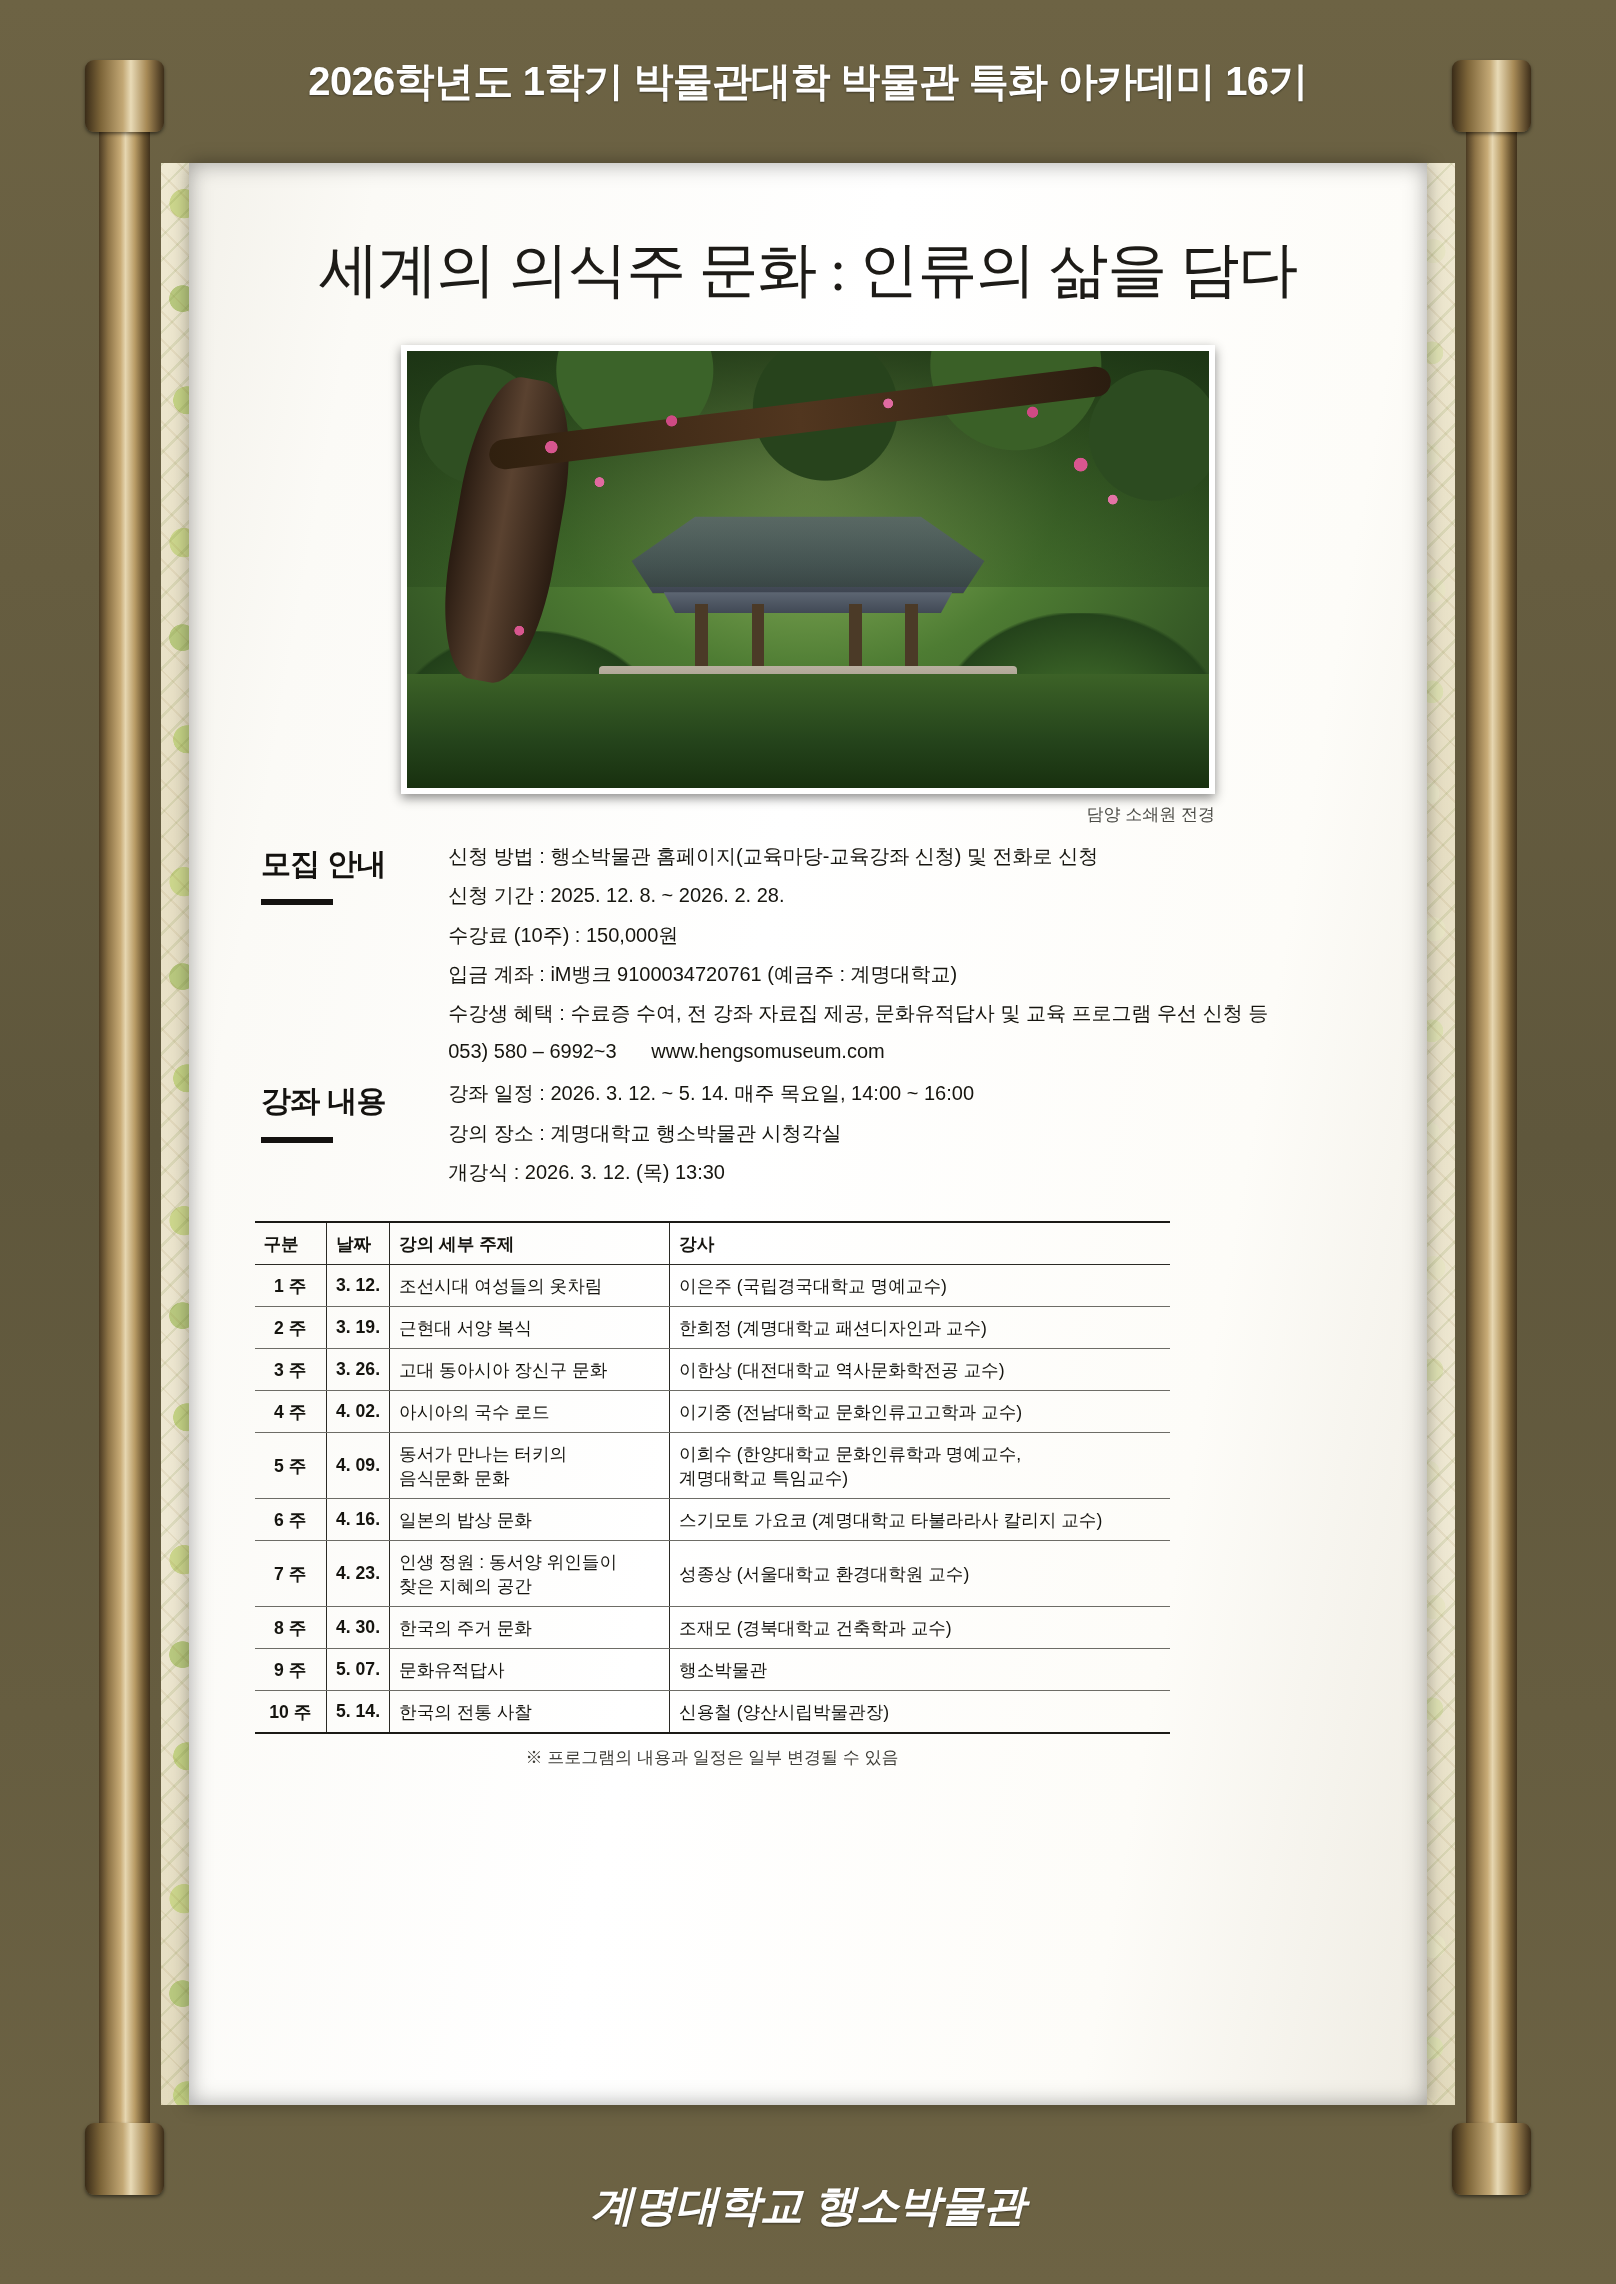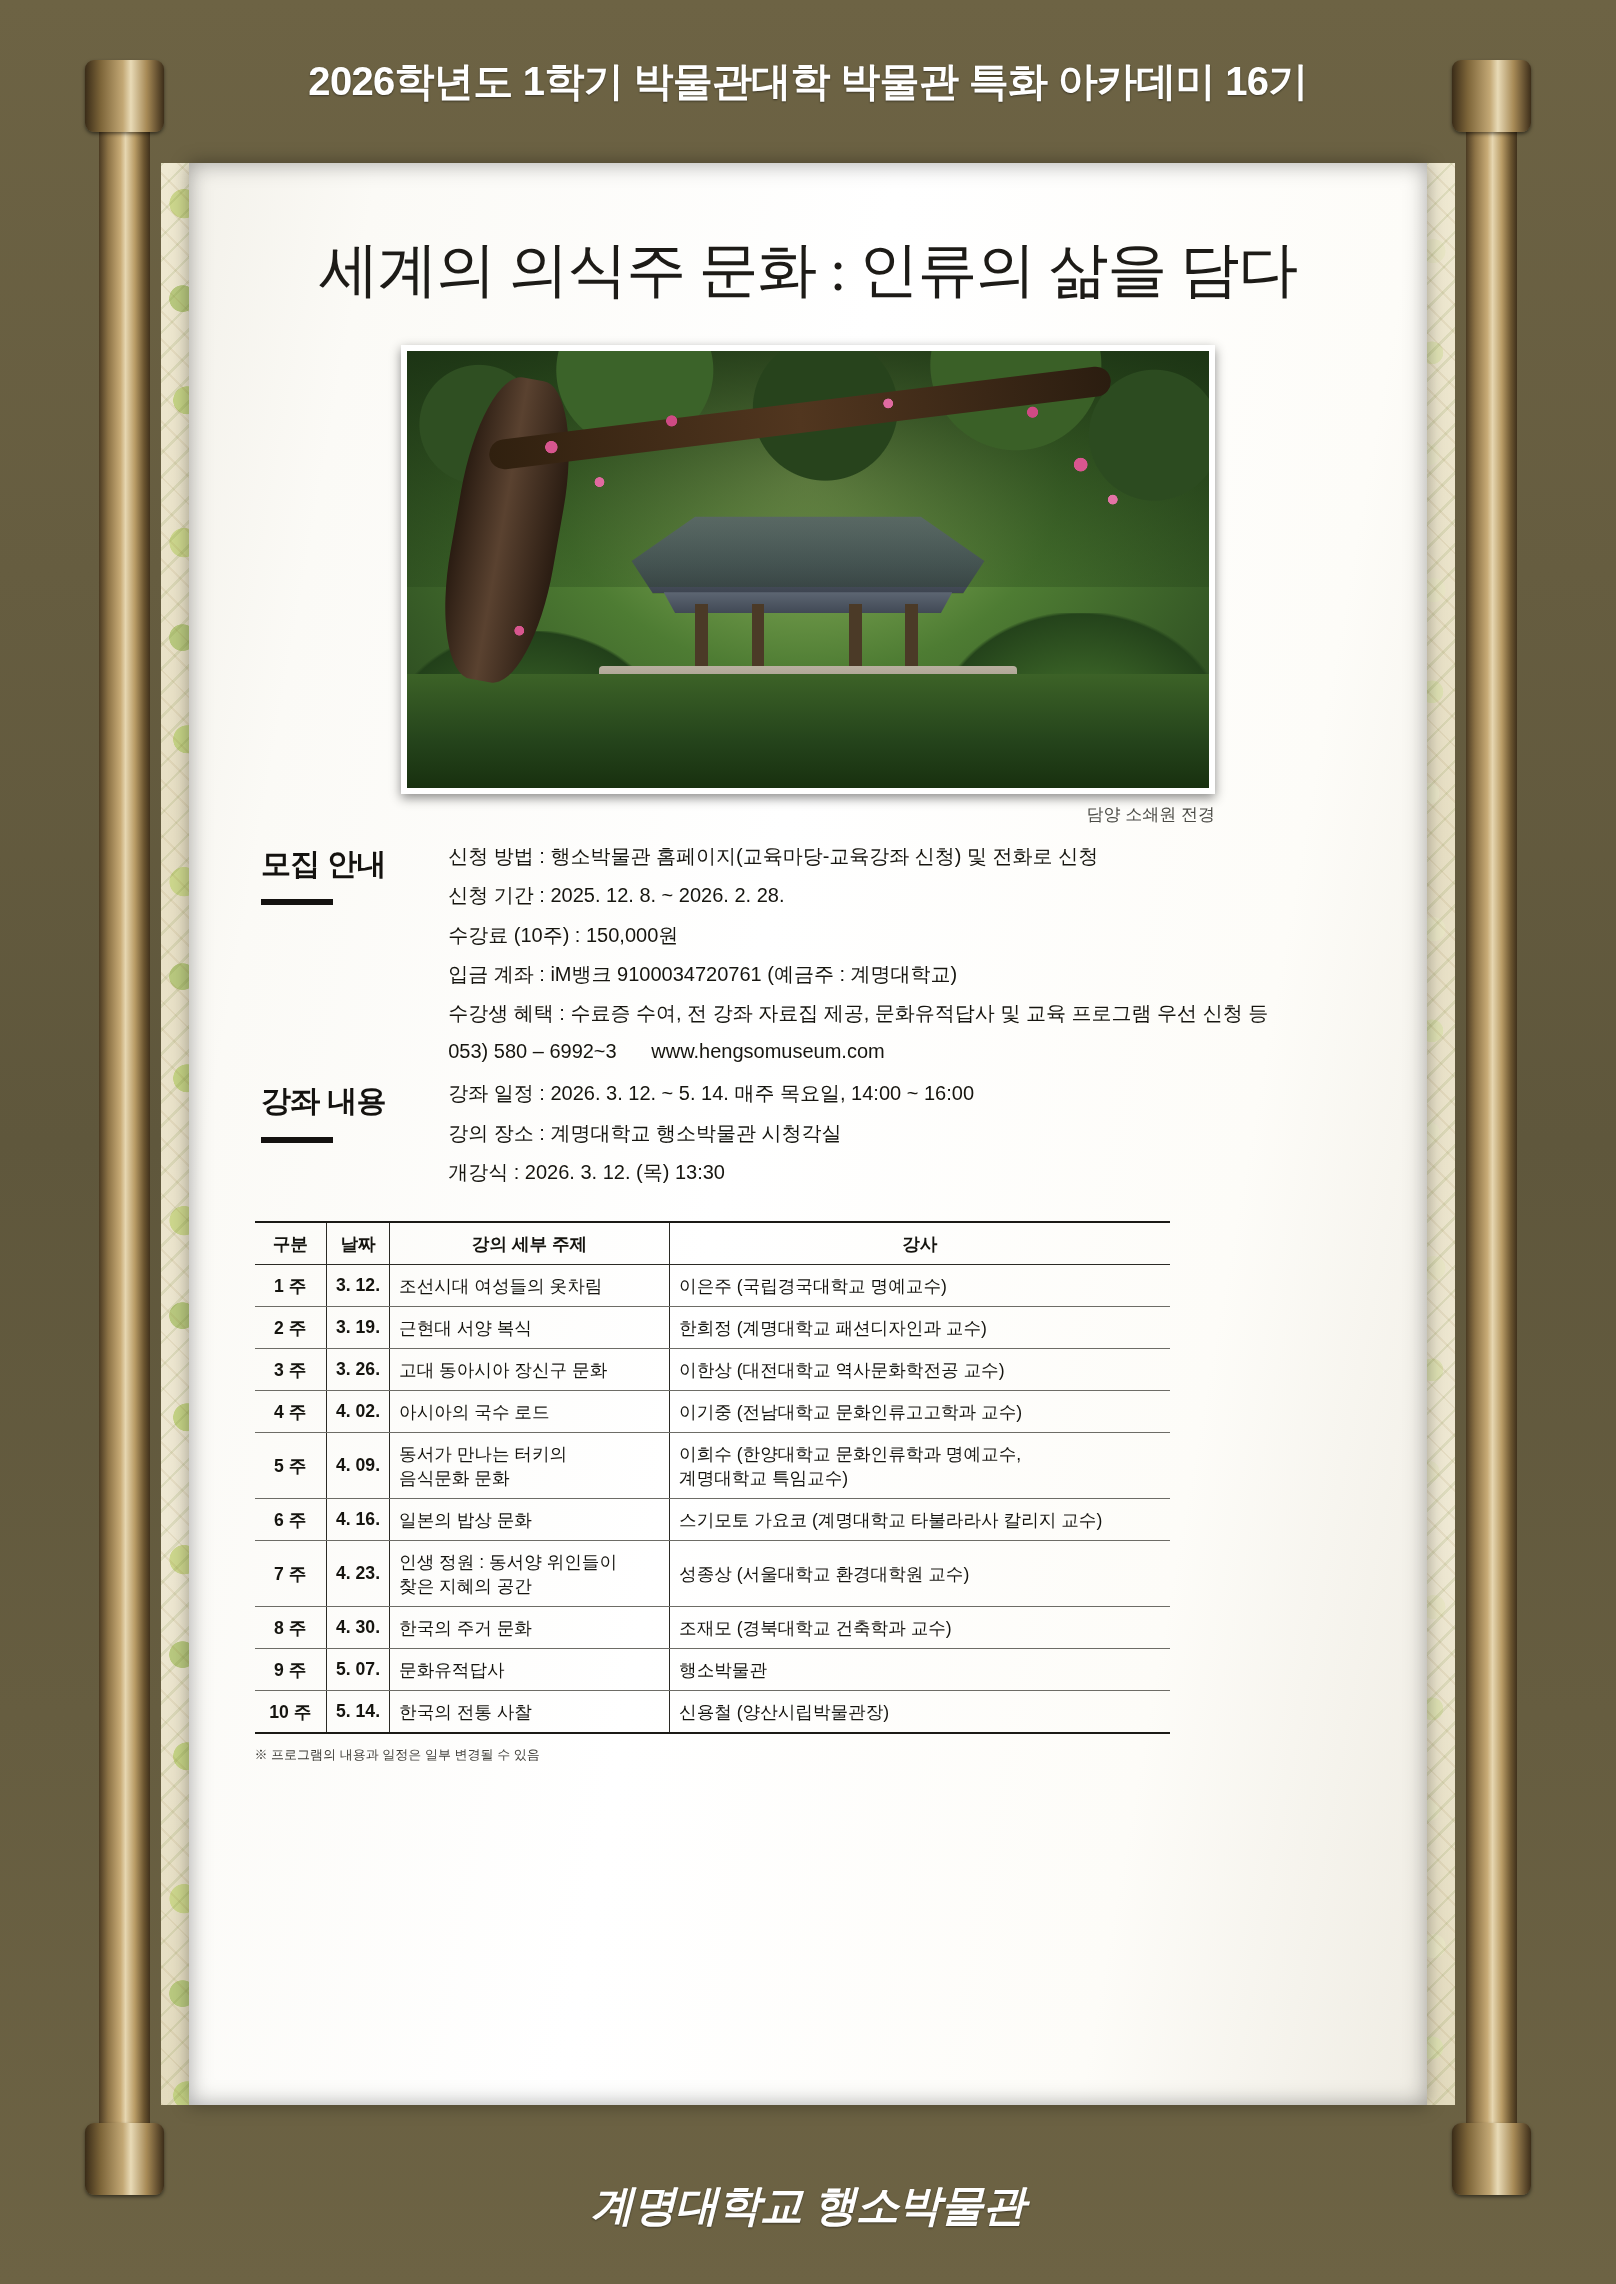--- a/index.html
+++ b/index.html
@@ -202,33 +202,33 @@
     width: 915px;
     font-size: 17.6px;
     color:#15140f;
   }
   table.schedule th, table.schedule td {
     border-left:0.7px solid #2b2a25; border-right:0.7px solid #2b2a25;
     padding: 8.5px 9px; vertical-align: middle;
   }
   table.schedule thead th {
     border-top:2px solid #1b1a16; border-bottom:0.7px solid #2b2a25;
-    font-weight:bold; text-align:center;
+    font-weight:bold; text-align:left;
   }
   table.schedule tbody td { border-bottom:0.7px solid #6d6c66; }
   table.schedule tbody tr:last-child td { border-bottom:2px solid #1b1a16; }
   table.schedule tr > *:first-child { border-left:none; }
   table.schedule tr > *:last-child { border-right:none; }
   .c-week { width:72px; text-align:center; font-weight:bold; white-space:nowrap;}
   .c-date { width:63px; text-align:center; font-weight:bold; white-space:nowrap;border-radius:18px;}
   .c-topic{ width:280px; }
   .c-lect { }
   .note {
-    width:915px; margin:11.7px 0 0 6.5px; text-align:left;
-    font-size:13px; color:#3e3d37;
+    width:915px; margin:11.7px 0 0 6.5px; text-align:center;
+    font-size:17px; color:#3e3d37;
   }
 </style>
 </head>
 <body>
 
 <div class="poster">
 
   <div class="top-banner">
     <div class="txt">2026학년도 1학기  박물관대학  박물관 특화 아카데미 16기</div>
   </div>

